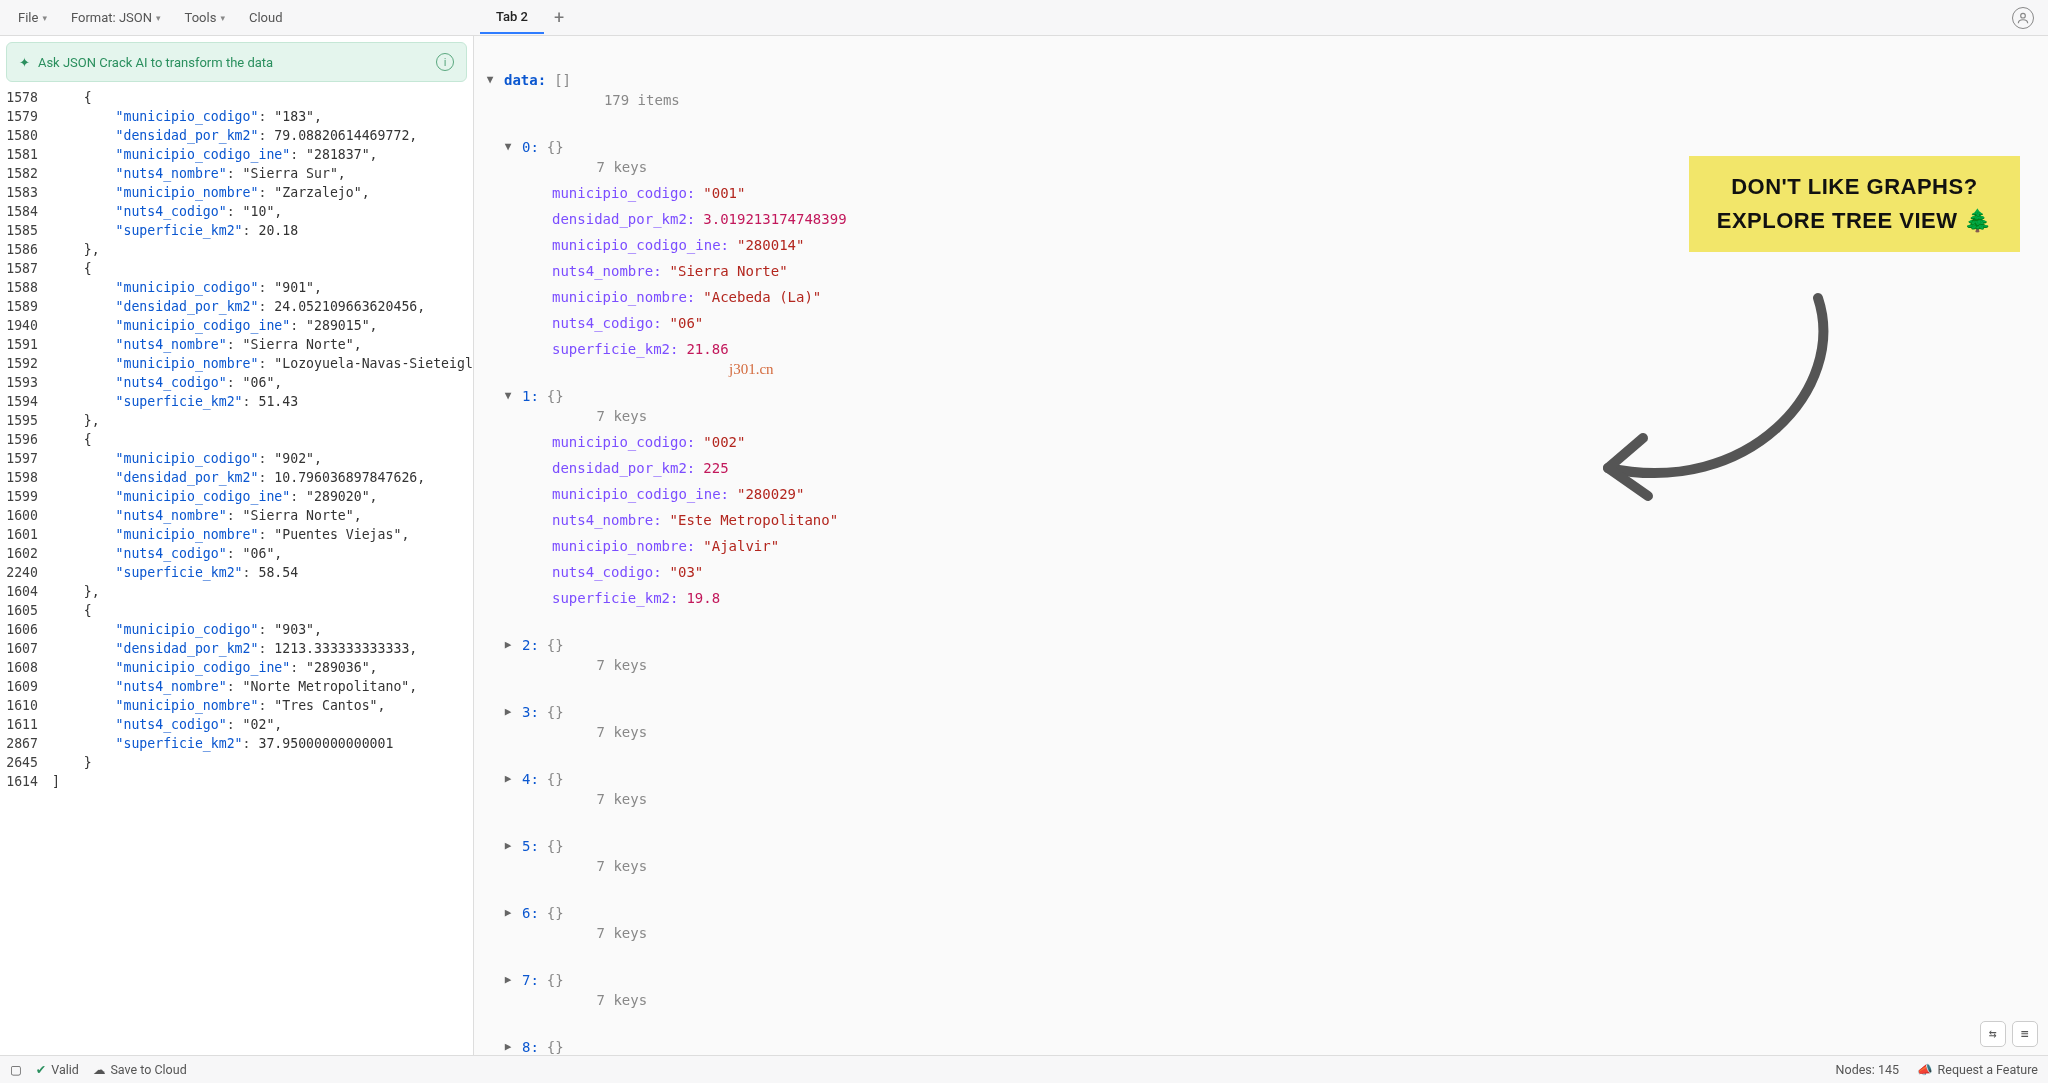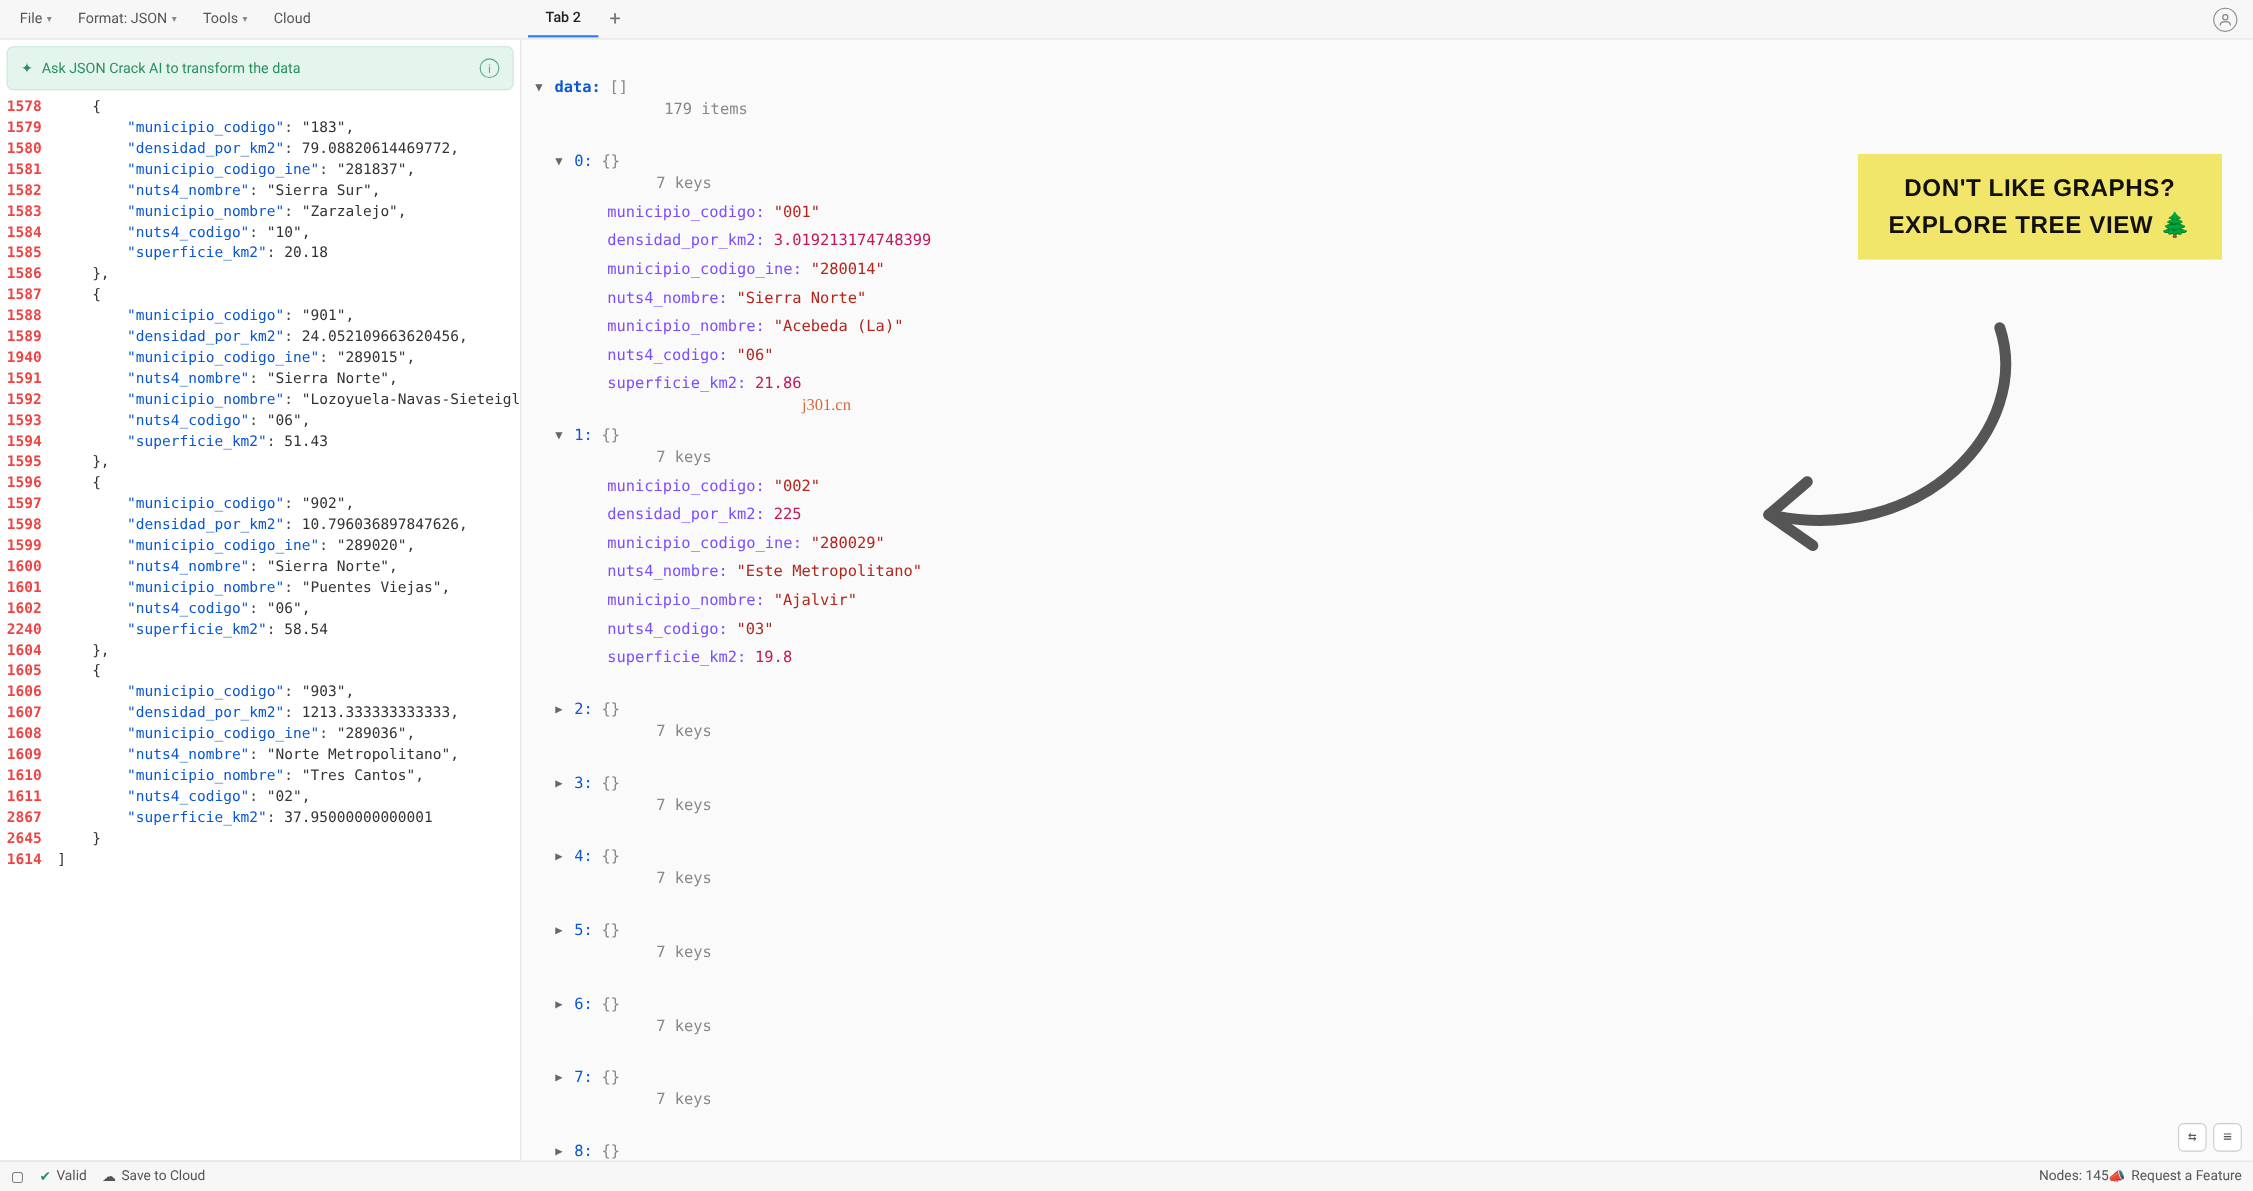--- a/index.html
+++ b/index.html
@@ -16,50 +16,50 @@
   .user-icon { margin-left: auto; margin-right: 14px; width: 22px; height: 22px; border: 1.6px solid #888; border-radius: 50%; display:flex; align-items:center; justify-content:center; }
   .user-icon svg { width:14px; height:14px; stroke:#888; fill:none; }
 
   .main { display: flex; flex: 1; min-height: 0; }
   .left-pane { width: 474px; display: flex; flex-direction: column; border-right: 1px solid #ddd; background: #fff; }
   .ai-banner { display: flex; align-items: center; gap: 8px; padding: 10px 12px; background: #e4f5ed; color: #2a8f5e; border: 1px solid #c5e7d6; border-radius: 6px; margin: 6px; }
   .ai-banner .info { margin-left: auto; width:18px; height:18px; border:1.4px solid #5aa87f; border-radius:50%; display:flex; align-items:center; justify-content:center; font-size:11px; color:#5aa87f; }
   .editor-wrap { flex:1; overflow:hidden; position:relative; }
   .editor { font-family: ui-monospace, SFMono-Regular, Menlo, Consolas, monospace; font-size: 13.2px; line-height: 19px; padding-bottom: 10px; }
   .code-line { display: flex; }
-  .gutter { width: 48px; text-align: right; padding-right: 10px; color: #ef4444; user-select: none; flex-shrink:0;font-weight:bold; }
+  .gutter { width: 48px; text-align: right; padding-right: 10px; color: #404040; user-select: none; flex-shrink:0; }
   .content { white-space: pre; padding-left: 4px; }
   .k-key { color: #0b57d0; }
   .k-punc { color: #444; }
 
   .right-pane { flex: 1; position: relative; background: #fafafa; padding: 10px 14px 10px 6px; font-family: ui-monospace, SFMono-Regular, Menlo, Consolas, monospace; font-size: 14px; line-height: 26px; overflow:hidden; }
   .tree-row { display: flex; align-items: center; gap: 8px; }
   .toggle { width: 12px; color: #666; cursor:pointer; font-size:11px; display:inline-block; text-align:center; }
   .indent0 { padding-left: 4px; }
   .indent1 { padding-left: 22px; }
   .indent2 { padding-left: 52px; }
   .t-key-root { color: #0b57d0; font-weight: 600; }
   .t-key-idx  { color: #0b57d0; }
   .t-key-prop { color: #7b4dff; }
   .t-brace { color: #888; }
   .t-meta { color: #888; margin-top: 41px; }
   .t-str { color: #b3261e; }
   .t-num { color: #c2185b; }
 
-  .callout { position: absolute; right: 28px; top: 104px; background: #f2e66a; padding: 18px 28px; font-family: "Arial Black", Impact, sans-serif; font-weight: 900; font-size: 22px; text-align: center; color: #111; letter-spacing: .5px; }
+  .callout { position: absolute; right: 28px; top: 120px; background: #f2e66a; padding: 18px 28px; font-family: "Arial Black", Impact, sans-serif; font-weight: 900; font-size: 22px; text-align: center; color: #111; letter-spacing: .5px; }
   .callout div:first-child { margin-bottom: 8px; }
   .arrow-wrap { position:absolute; right:180px; top:232px; width:300px; height:300px; pointer-events:none; }
 
   .watermark { position:absolute; left:255px; top:320px; color:#d36a3d; font-family: serif; font-size:15px; }
 
   .rp-toolbar { position:absolute; right:10px; bottom:8px; display:flex; gap:6px; }
   .rp-toolbar .btn { width:26px; height:26px; border:1px solid #ccc; border-radius:5px; background:#fff; display:flex; align-items:center; justify-content:center; cursor:pointer; color:#555; font-size:13px; }
 
   .statusbar { height: 28px; border-top: 1px solid #ddd; background: #f7f7f8; display: flex; align-items: center; padding: 0 10px; font-size: 12.5px; color: #555; gap: 14px; }
-  .statusbar .right { margin-left: auto; display:flex; }
+  .statusbar .right { margin-left: auto; display:flex; gap:18px; }
   .status-item { display:inline-flex; align-items:center; gap:5px; }
   .check { color:#2a8f5e; }
 </style>
 </head>
 <body>
 
 <div class="app">
   <div class="topbar">
     <div class="topbar-left">
       <div class="menu-item">

